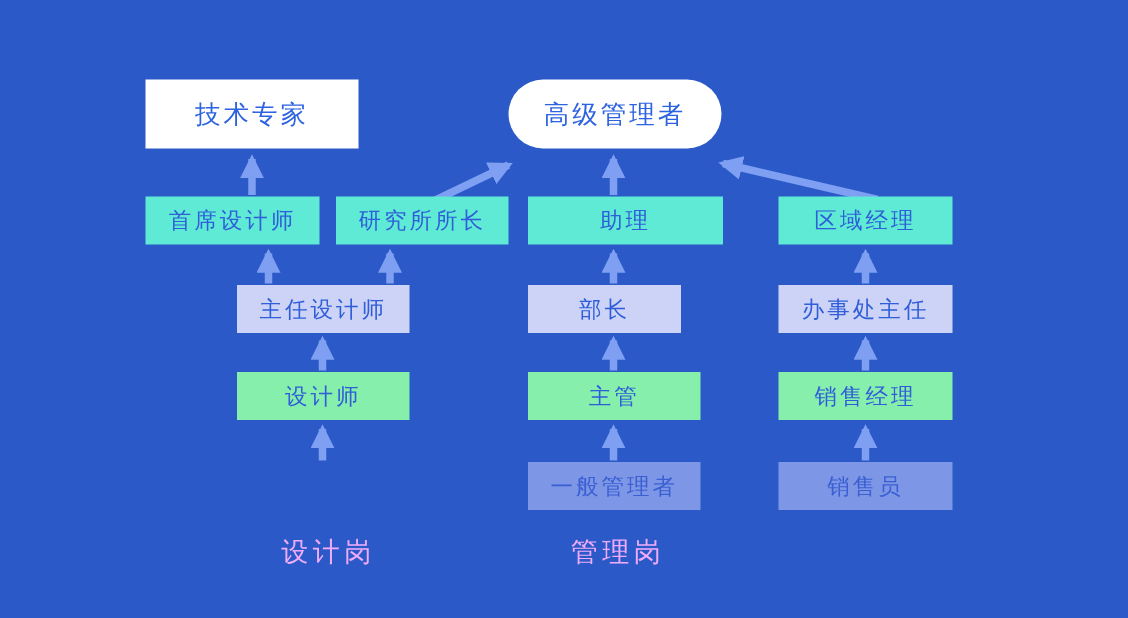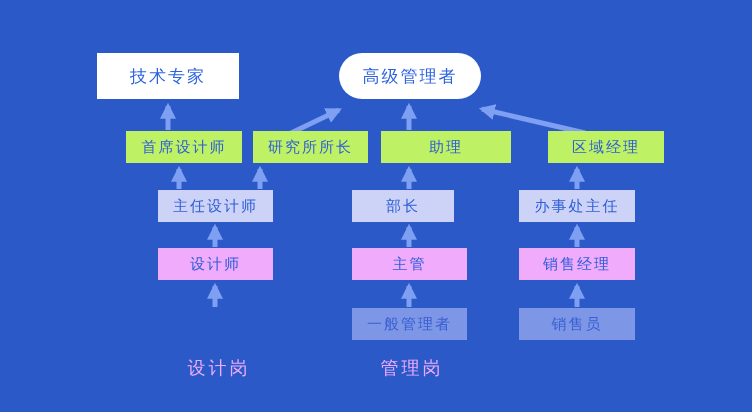--- a/index.html
+++ b/index.html
@@ -18,23 +18,23 @@
     position: absolute;
     display: flex;
     align-items: center;
     justify-content: center;
     font-size: 15px;
     letter-spacing: 2px;
     color: #2f5ed8;
     white-space: nowrap;
   }
   .lv1 { background: #ffffff; color: #2c63e0; font-size: 17px; }
-  .lv2 { background: #bef264; margin-left: 29px; }
+  .lv2 { background: #5eead4; }
   .lv3 { background: #cdd3f6; }
-  .lv4 { background: #f0abfc; }
+  .lv4 { background: #86efac; }
   .lv5 { background: #7e96e6; color: #3a5fd2; }
   .col-label {
     position: absolute;
     width: 140px;
     text-align: center;
     font-size: 18px;
     letter-spacing: 3px;
     color: #f0abfc;
     font-family: Liberation Serif, serif;
   }

